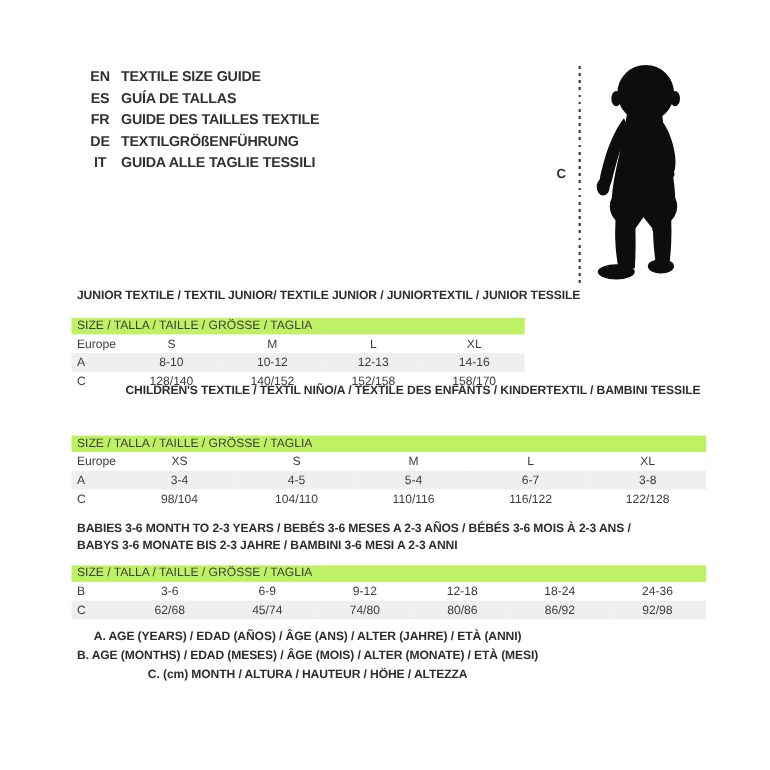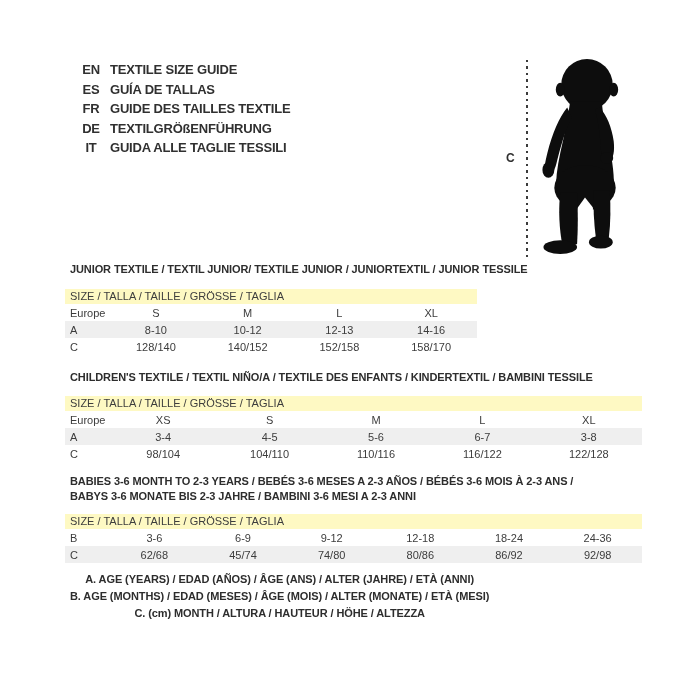--- a/index.html
+++ b/index.html
@@ -16,21 +16,21 @@
   .figure-area{position:absolute;left:500px;top:55px;width:180px;height:210px;}
   .c-label{position:absolute;left:6px;top:96px;font-size:12px;font-weight:700;}
   .dash-line{position:absolute;left:26px;top:5px;width:2px;height:198px;
              background:repeating-linear-gradient(to bottom,#3b3b3b 0 2.5px,transparent 2.5px 6.5px);}
   .baby{position:absolute;left:33px;top:3px;width:104px;height:200px;}
 
   
   .sec-title{position:absolute;left:70px;font-size:11px;font-weight:700;
              letter-spacing:-0.1px;line-height:15px;color:#2d2d2d;}
   .tbl{position:absolute;left:65px;}
-  .tbl-bar{height:15px;line-height:15px;background:#fef9c3;color:#3d3d3d;
+  .tbl-bar{height:15px;line-height:15px;background:#bef264;color:#3d3d3d;
            font-size:11px;padding-left:5px;box-sizing:border-box;}
   table.data-table{border-collapse:collapse;table-layout:fixed;width:100%;}
   table.data-table td{font-size:11px;font-weight:400;color:#3c3c3c;height:17px;
                       padding:0;text-align:center;white-space:nowrap;}
   table.data-table td.lbl{text-align:left;padding-left:5px;}
   table.data-table col.label-col{width:45px;}
   table.data-table tr.stripe{background:#efefef;}
   .t1{width:412px;top:289px;}
   .t2{width:577px;top:396px;}
   .t3{width:577px;top:514px;}
@@ -122,21 +122,21 @@
         <td class="lbl">C</td>
         <td>128/140</td>
         <td>140/152</td>
         <td>152/158</td>
         <td>158/170</td>
       </tr>
     </tbody>
       </table>
   </div>
 
-  <div class="sec-title" style="top:370px;">CHILDREN'S TEXTILE / TEXTIL NIÑO/A / TEXTILE DES ENFANTS / KINDERTEXTIL / BAMBINI TESSILE</div>
+  <div class="sec-title" style="top:348px;margin-left:44px;">CHILDREN'S TEXTILE / TEXTIL NIÑO/A / TEXTILE DES ENFANTS / KINDERTEXTIL / BAMBINI TESSILE</div>
   <div class="tbl t2">
     <div class="tbl-bar">SIZE / TALLA / TAILLE / GRÖSSE / TAGLIA</div>
     <table class="data-table">
       <colgroup>
           <col class="label-col">
           <col>
           <col>
           <col>
           <col>
           <col>
@@ -147,21 +147,21 @@
         <td>XS</td>
         <td>S</td>
         <td>M</td>
         <td>L</td>
         <td>XL</td>
       </tr>
       <tr class="stripe">
         <td class="lbl">A</td>
         <td>3-4</td>
         <td>4-5</td>
-        <td>5-6</td>
+        <td>5-4</td>
         <td>6-7</td>
         <td>3-8</td>
       </tr>
       <tr>
         <td class="lbl">C</td>
         <td>98/104</td>
         <td>104/110</td>
         <td>110/116</td>
         <td>116/122</td>
         <td>122/128</td>

